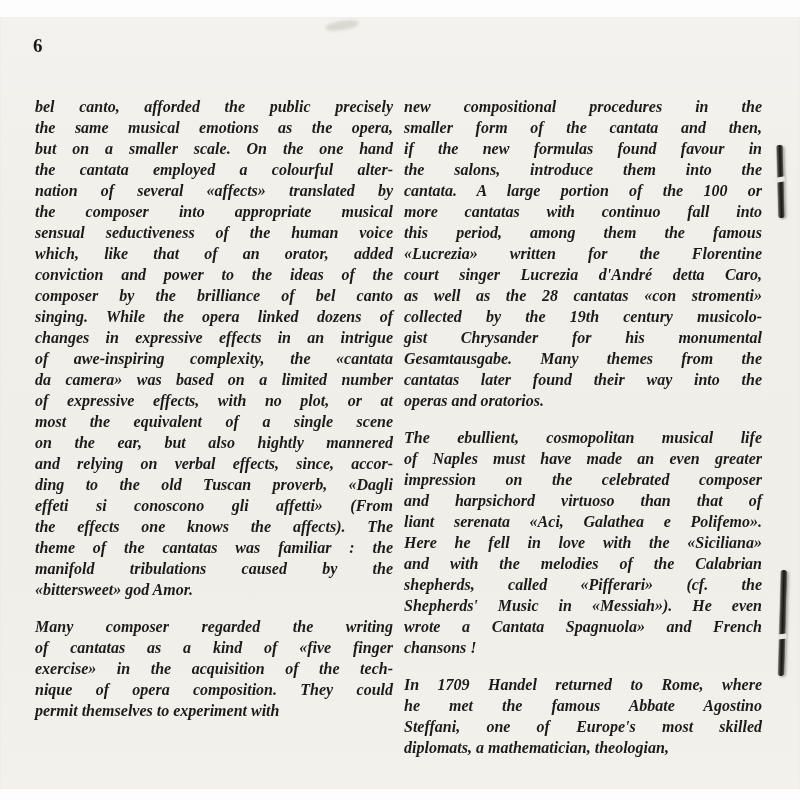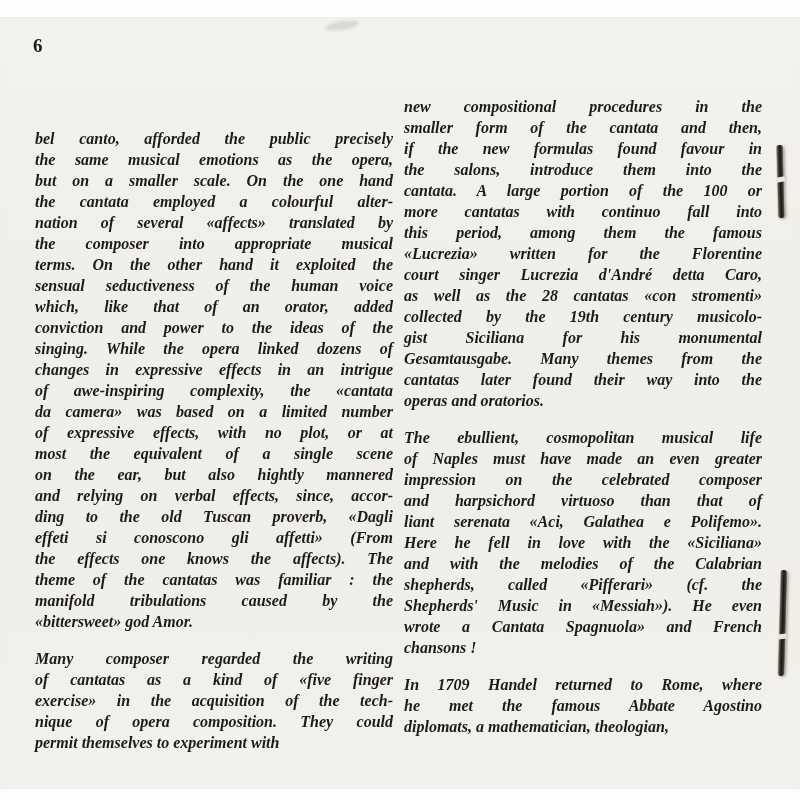--- a/index.html
+++ b/index.html
@@ -32,21 +32,21 @@
     filter: blur(1.5px);
     transform: rotate(-9deg);
   }
   .col {
     position: absolute;
     top: 79px;
     width: 358px;
     color: #1d1b18;
     font: italic 700 16px/21px "Liberation Serif", serif;
   }
-  .col-left  { left: 35px; margin-top: 32px; }
+  .col-left  { left: 35px; }
   .col-right { left: 404px; }
   .para + .para { margin-top: 16px; }
   .line {
     text-align: justify;
     text-align-last: justify;
     white-space: normal;
   }
   .line.last { text-align-last: left; }
   .staple {
     position: absolute;
@@ -74,24 +74,24 @@
     <div class="page-number">6</div>
     <div class="smudge"></div>
     <div class="col col-left">
         <div class="para">
           <div class="line">bel canto, afforded the public precisely</div>
           <div class="line">the same musical emotions as the opera,</div>
           <div class="line">but on a smaller scale. On the one hand</div>
           <div class="line">the cantata employed a colourful alter-</div>
           <div class="line">nation of several «affects» translated by</div>
           <div class="line">the composer into appropriate musical</div>
-          <div class="line">terms. On the other hand it exploited the</div>
           <div class="line">sensual seductiveness of the human voice</div>
           <div class="line">which, like that of an orator, added</div>
           <div class="line">conviction and power to the ideas of the</div>
+          <div class="line">composer by the brilliance of bel canto</div>
           <div class="line">singing. While the opera linked dozens of</div>
           <div class="line">changes in expressive effects in an intrigue</div>
           <div class="line">of awe-inspiring complexity, the «cantata</div>
           <div class="line">da camera» was based on a limited number</div>
           <div class="line">of expressive effects, with no plot, or at</div>
           <div class="line">most the equivalent of a single scene</div>
           <div class="line">on the ear, but also hightly mannered</div>
           <div class="line">and relying on verbal effects, since, accor-</div>
           <div class="line">ding to the old Tuscan proverb, «Dagli</div>
           <div class="line">effeti si conoscono gli affetti» (From</div>
@@ -114,41 +114,42 @@
           <div class="line">smaller form of the cantata and then,</div>
           <div class="line">if the new formulas found favour in</div>
           <div class="line">the salons, introduce them into the</div>
           <div class="line">cantata. A large portion of the 100 or</div>
           <div class="line">more cantatas with continuo fall into</div>
           <div class="line">this period, among them the famous</div>
           <div class="line">«Lucrezia» written for the Florentine</div>
           <div class="line">court singer Lucrezia d'André detta Caro,</div>
           <div class="line">as well as the 28 cantatas «con stromenti»</div>
           <div class="line">collected by the 19th century musicolo-</div>
-          <div class="line">gist Siciliana for his monumental</div>
+          <div class="line">gist Chrysander for his monumental</div>
           <div class="line">Gesamtausgabe. Many themes from the</div>
           <div class="line">cantatas later found their way into the</div>
           <div class="line last">operas and oratorios.</div>
         </div>
         <div class="para">
           <div class="line">The ebullient, cosmopolitan musical life</div>
           <div class="line">of Naples must have made an even greater</div>
           <div class="line">impression on the celebrated composer</div>
           <div class="line">and harpsichord virtuoso than that of</div>
           <div class="line">liant serenata «Aci, Galathea e Polifemo».</div>
           <div class="line">Here he fell in love with the «Siciliana»</div>
           <div class="line">and with the melodies of the Calabrian</div>
           <div class="line">shepherds, called «Pifferari» (cf. the</div>
           <div class="line">Shepherds' Music in «Messiah»). He even</div>
           <div class="line">wrote a Cantata Spagnuola» and French</div>
           <div class="line last">chansons !</div>
         </div>
         <div class="para">
           <div class="line">In 1709 Handel returned to Rome, where</div>
           <div class="line">he met the famous Abbate Agostino</div>
+          <div class="line">Steffani, one of Europe's most skilled</div>
           <div class="line last">diplomats,  a mathematician, theologian,</div>
         </div>
       </div>
   </div>
   <div class="staple staple-top">
     <span class="gap"></span>
   </div>
   <div class="staple staple-bottom">
     <span class="gap"></span>
   </div>

